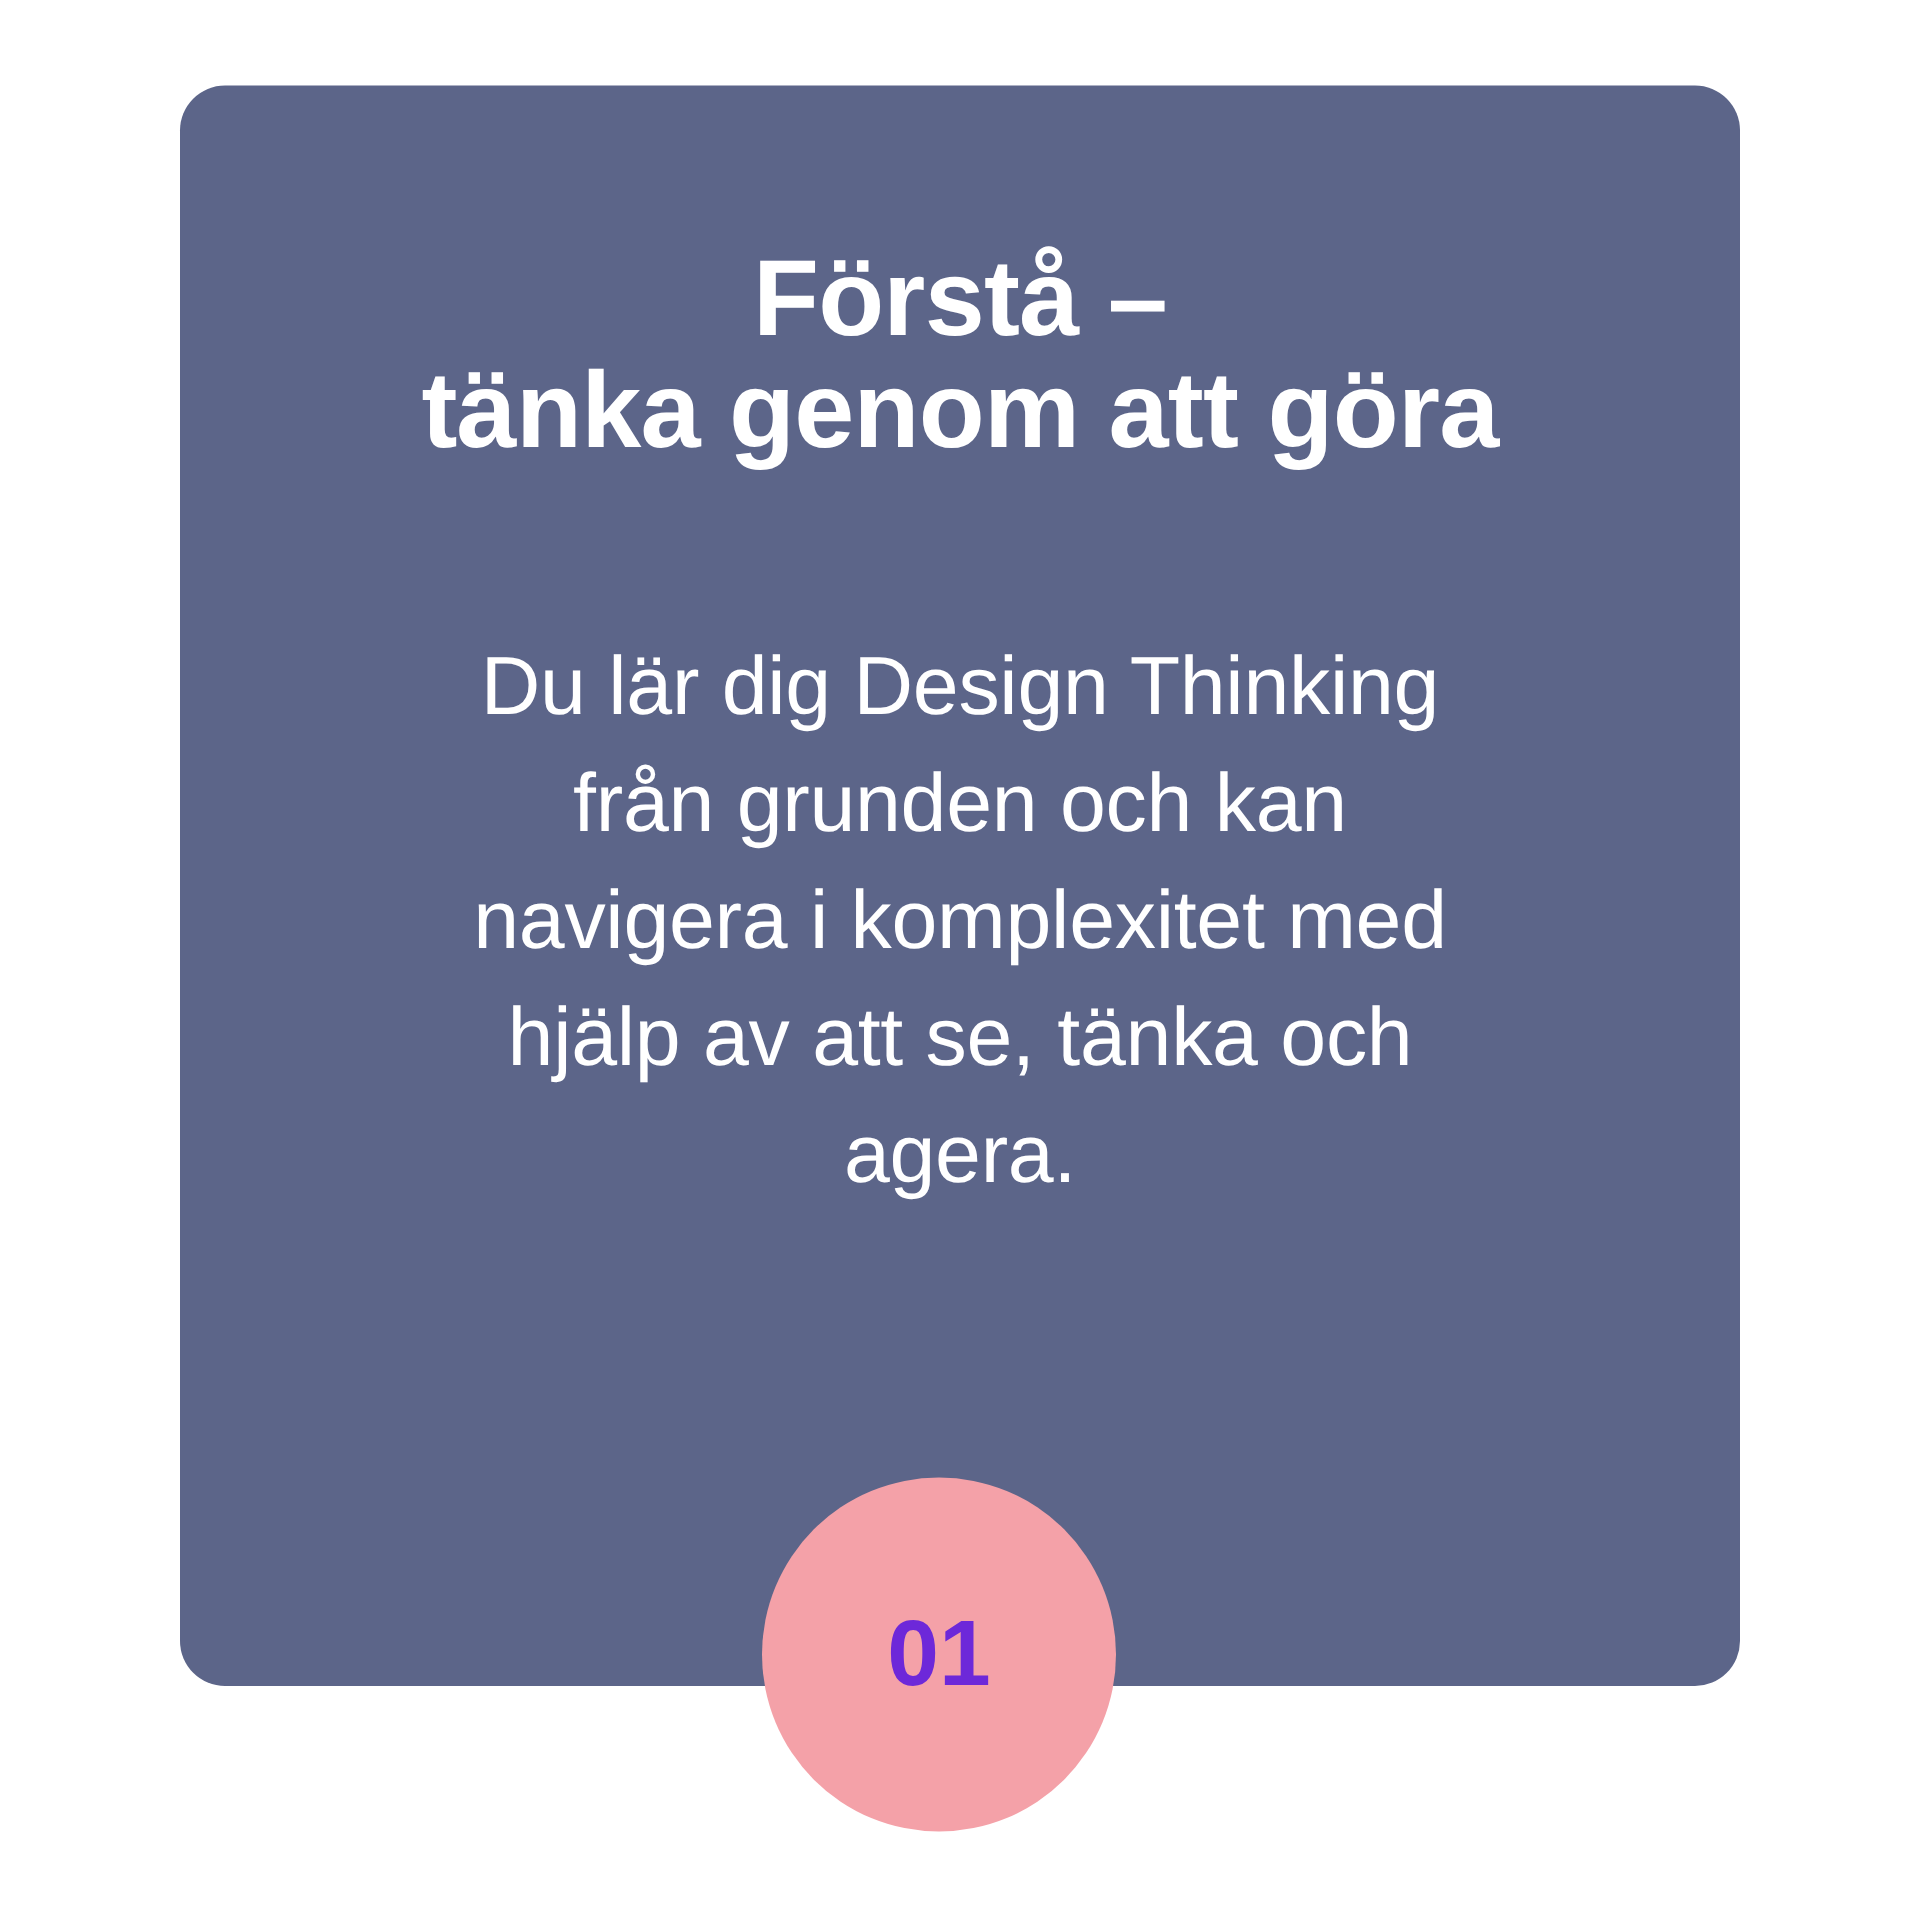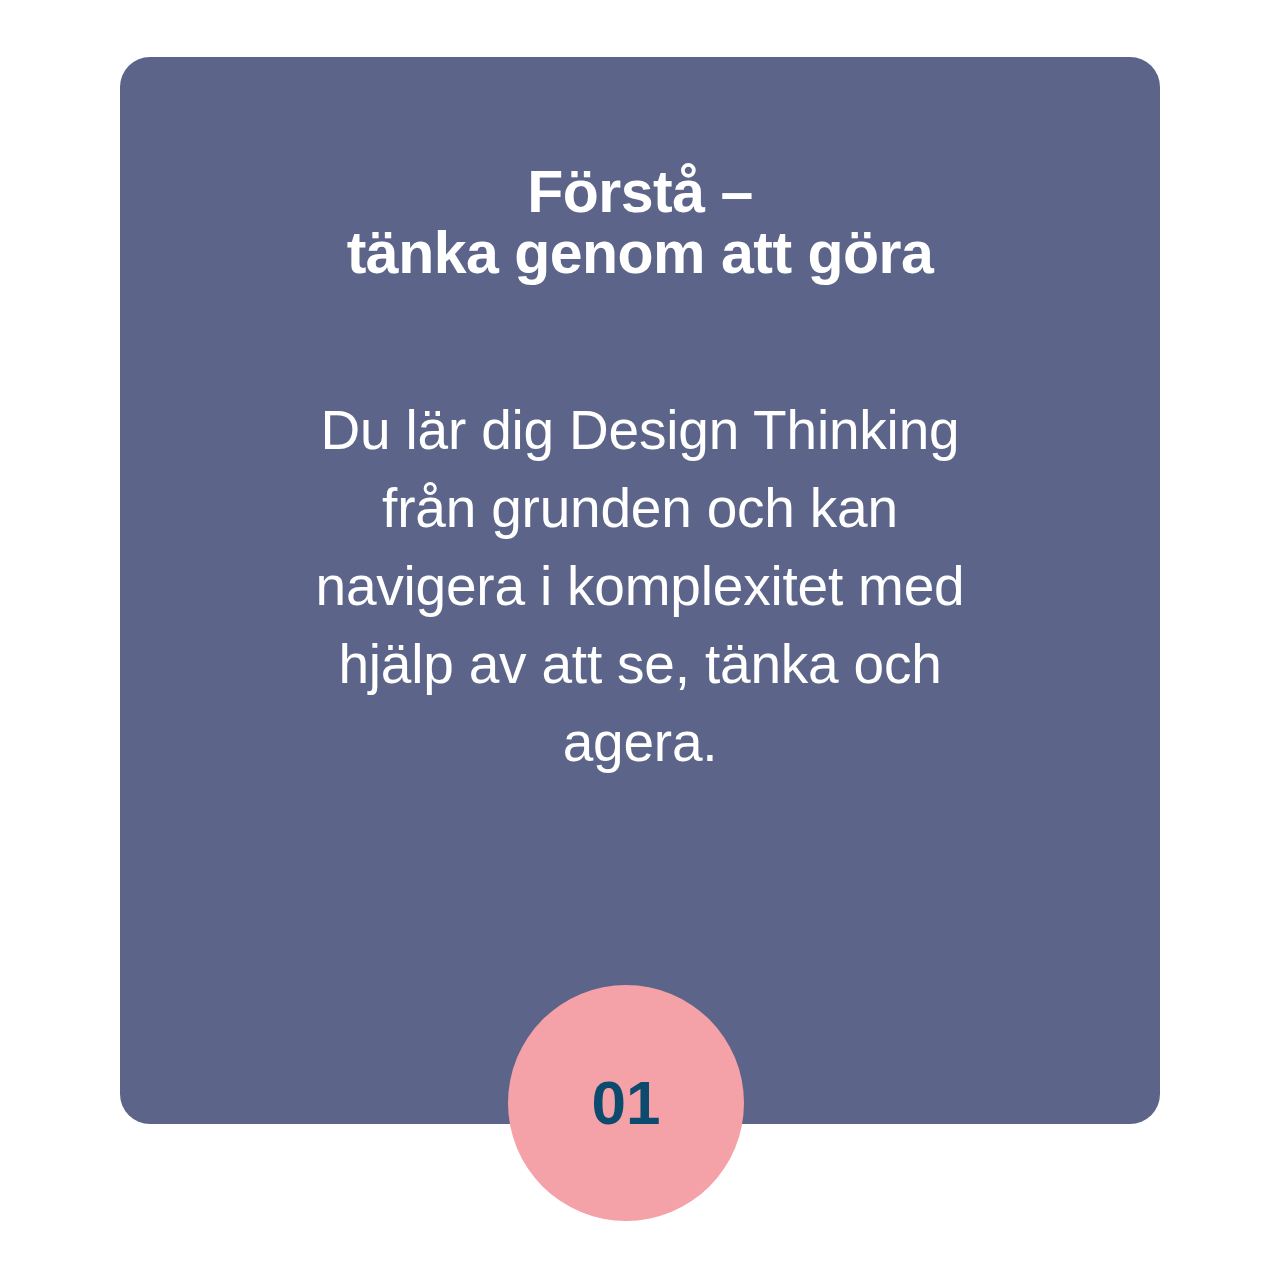--- a/index.html
+++ b/index.html
@@ -34,21 +34,21 @@
     left: 0;
     top: 0;
     width: 100%;
     padding: 105px 30px 0 30px;
     box-sizing: border-box;
     text-align: center;
   }
   .title {
     margin: 0;
     color: #ffffff;
-    font-size: 59px;
+    font-size: 72px;
     font-weight: 700;
     line-height: 1.04;
     letter-spacing: -0.5px;
     white-space: pre-line;
   }
   .spacer {
     height: 106px;
   }
   .body-text {
     margin: 0;
@@ -66,21 +66,21 @@
     top: 985px;
     width: 236px;
     height: 236px;
     border-radius: 50%;
     background: #f4a1a8;
     display: flex;
     align-items: center;
     justify-content: center;
   }
   #badge-label {
-    color: #0c4a6e;
+    color: #6d28d9;
     font-size: 62px;
     font-weight: 700;
     line-height: 1;
     letter-spacing: 0px;
   }
 </style>
 </head>
 <body>
 
 <div id="stage">

